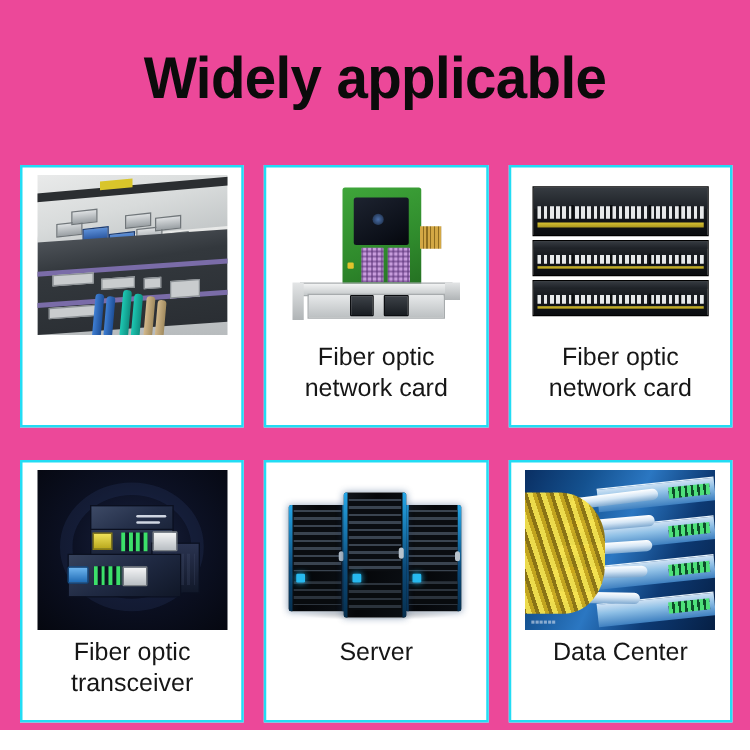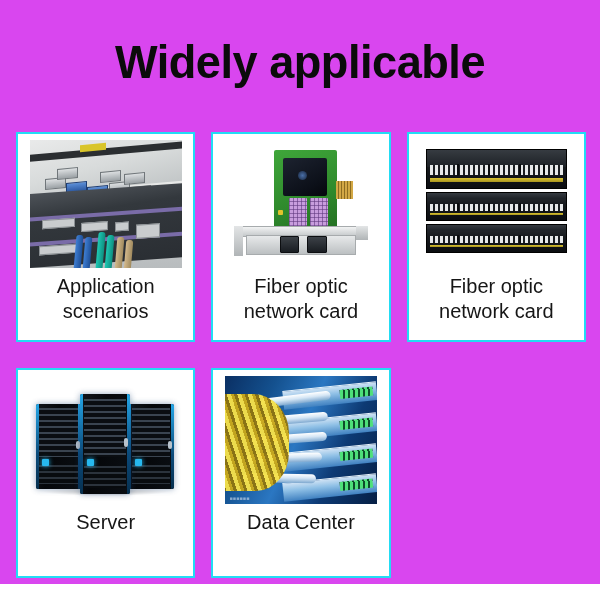--- a/index.html
+++ b/index.html
@@ -9,21 +9,21 @@
     height: 600px;
     background: #ffffff;
     font-family: "Liberation Sans", sans-serif;
     overflow: hidden;
   }
 
   #page {
     position: relative;
     width: 600px;
     height: 584px;
-    background: #d946ef;
+    background: #ec4899;
   }
 
   
   #page-title {
     position: absolute;
     top: 34px;
     left: 0;
     width: 600px;
     text-align: center;
     font-size: 47px;
@@ -372,21 +372,20 @@
         <div class="slot" style="left:56%; top:64%; width:9%;"></div>
         <div class="slot" style="left:70%; top:66%; width:16%; height:14px;"></div>
         <div class="slot" style="left:6%;  top:82%; width:26%;"></div>
         <div class="cable" style="left:44%; top:72%; height:30%;"></div>
         <div class="cable" style="left:50%; top:74%; height:28%;"></div>
         <div class="cable blue" style="left:30%; top:74%; height:28%;"></div>
         <div class="cable blue" style="left:36%; top:76%; height:26%;"></div>
         <div class="cable tan" style="left:57%; top:76%; height:26%;"></div>
         <div class="cable tan" style="left:63%; top:78%; height:24%;"></div>
       </div>
-      <div class="caption">Application scenarios</div>
     </div>
 
     <div class="cell">
       <div class="thumb t2">
         <div class="pcb"></div>
         <div class="gold"></div>
         <div class="heatsink"></div>
         <div class="fanhub"></div>
         <div class="lav l1"></div>
         <div class="lav l2"></div>
@@ -427,20 +426,39 @@
           <div class="ystrip"></div>
           <div class="divider" style="left:22%;"></div>
           <div class="divider" style="left:44%;"></div>
           <div class="divider" style="left:66%;"></div>
           <div class="divider" style="left:84%;"></div>
         </div>
       </div>
       <div class="caption">Fiber optic network card</div>
     </div>
 
+    <div class="cell">
+      <div class="thumb t4">
+        <div class="halo"></div>
+        <div class="box upper"></div>
+        <div class="box upper-face"></div>
+        <div class="wstripe" style="left:52%; top:28%; width:16%;"></div>
+        <div class="wstripe" style="left:52%; top:32%; width:13%;"></div>
+        <div class="box side"></div>
+        <div class="vents"></div>
+        <div class="box lower"></div>
+        <div class="leds u"></div>
+        <div class="rj45 u"></div>
+        <div class="sc-y"></div>
+        <div class="leds l"></div>
+        <div class="rj45 l"></div>
+        <div class="sc-b"></div>
+      </div>
+      <div class="caption">Fiber optic transceiver</div>
+    </div>
 
     <div class="cell">
       <div class="thumb t6">
         <div class="rack left">
           <div class="glow"></div>
             <div class="glow r"></div>
           <div class="slots"></div>
             <div class="slots2"></div>
           <div class="led"></div>
             <div class="handle"></div>

